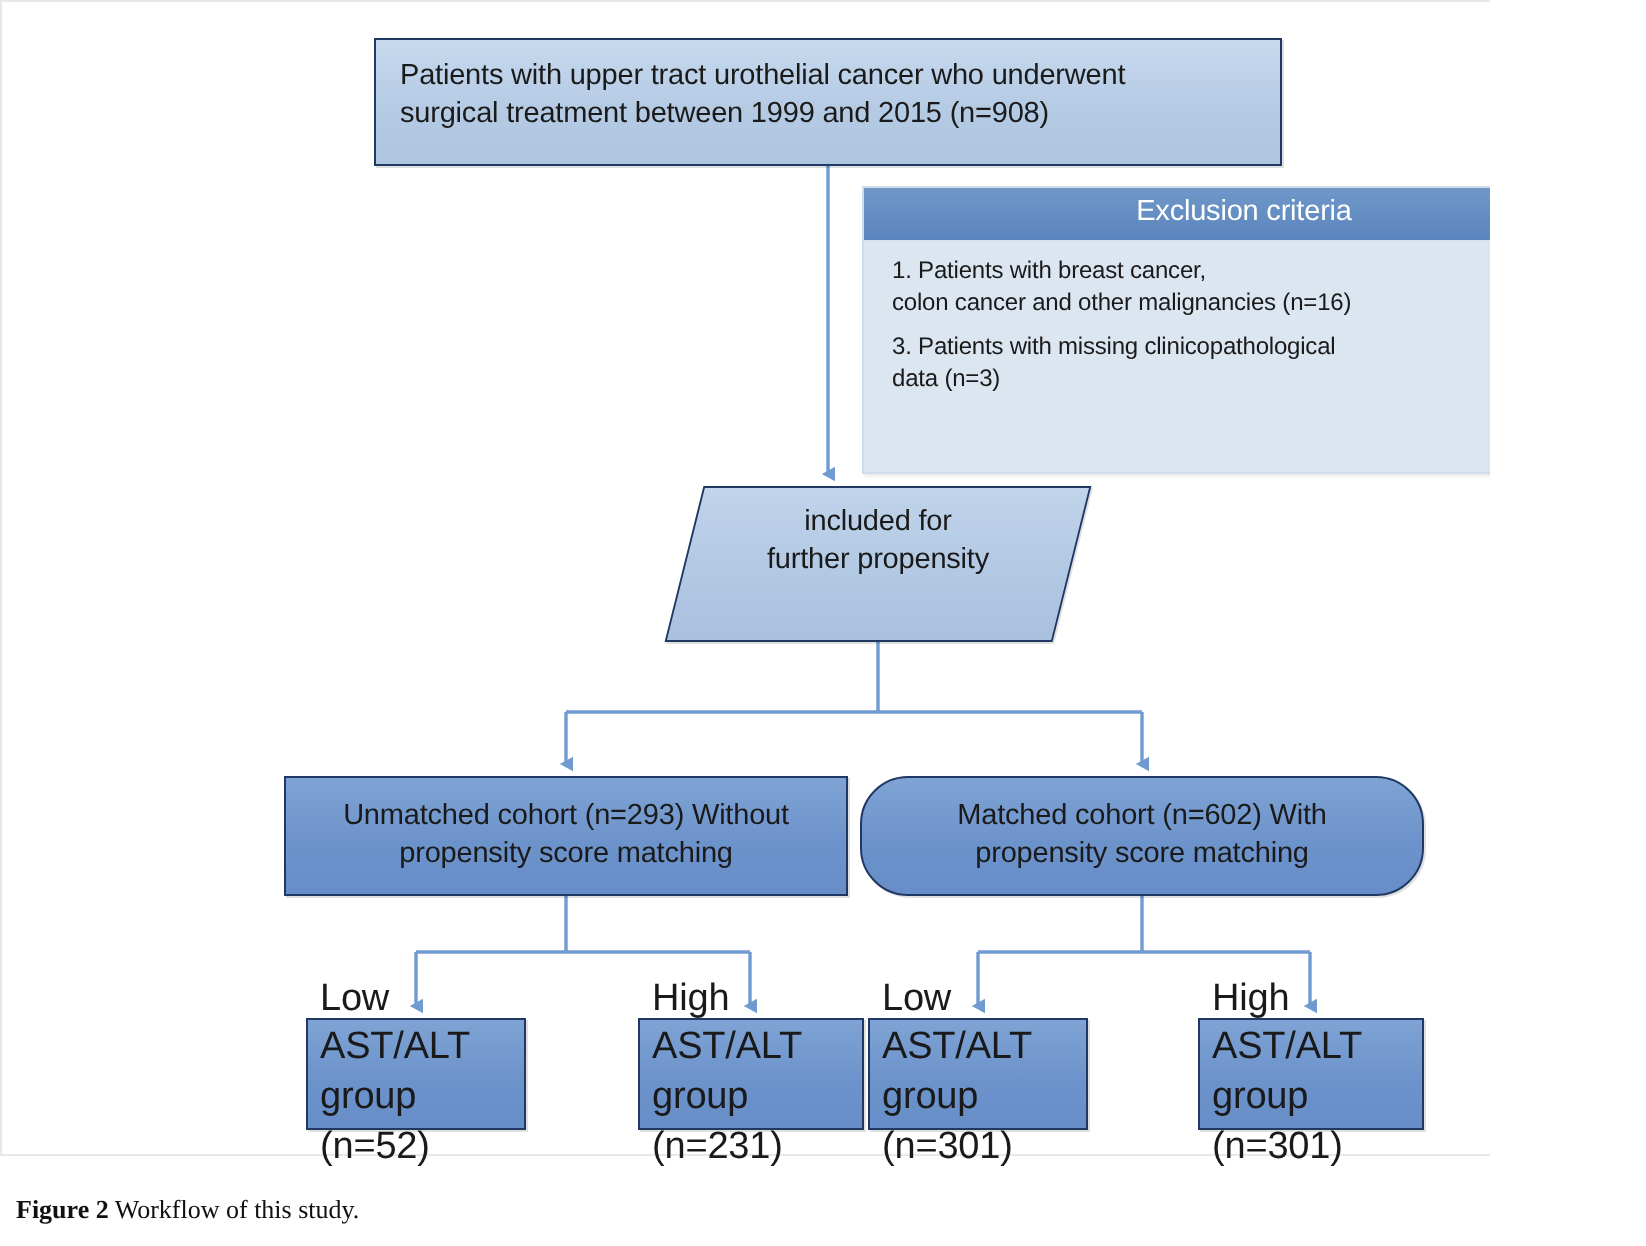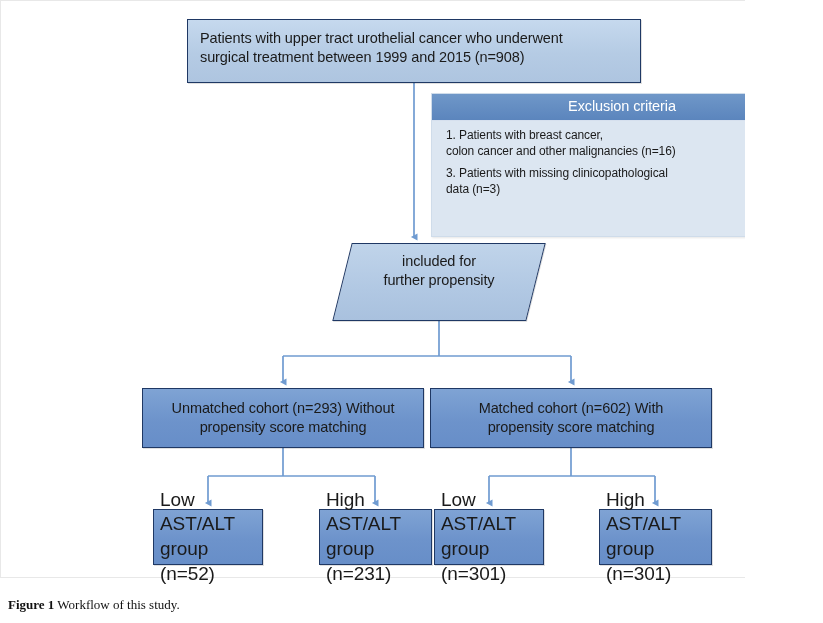--- a/index.html
+++ b/index.html
@@ -112,21 +112,21 @@
     background: linear-gradient(180deg,#7fa3d4 0%, #6d93cb 55%, #678ec8 100%);
     border: 1.6px solid #1f3864;
     text-align: center;
     display: flex;
     align-items: center;
     justify-content: center;
     padding: 0 6px;
     box-shadow: 1px 1px 0 rgba(0,0,0,0.12);
   }
   #box-unmatched { left: 141px; top: 387px; width: 282px; height: 60px; }
-  #box-matched   { left: 429px; top: 387px; width: 282px; height: 60px; }
+  #box-matched   { left: 429px; top: 387px; width: 282px; height: 60px; border-radius: 24px; }
 
   
   .leaf {
     background: linear-gradient(180deg,#7fa3d4 0%, #6d93cb 55%, #678ec8 100%);
     border: 1.6px solid #1f3864;
     display: flex;
     align-items: center;
     justify-content: flex-start;
     padding: 0 4px 0 6px;
     box-shadow: 1px 1px 0 rgba(0,0,0,0.12);
@@ -256,16 +256,16 @@
     <div class="node leaf" id="box-leaf-4">
       <div>
         <div>High AST/ALT</div>
         <div>group (n=301)</div>
       </div>
     </div>
 
   </div>
 
   <div id="caption">
-    <b>Figure 1</b><span> Workflow of this study.</span>
+    <b>Figure 2</b><span> Workflow of this study.</span>
   </div>
 
 </div>
 
 </body></html>

